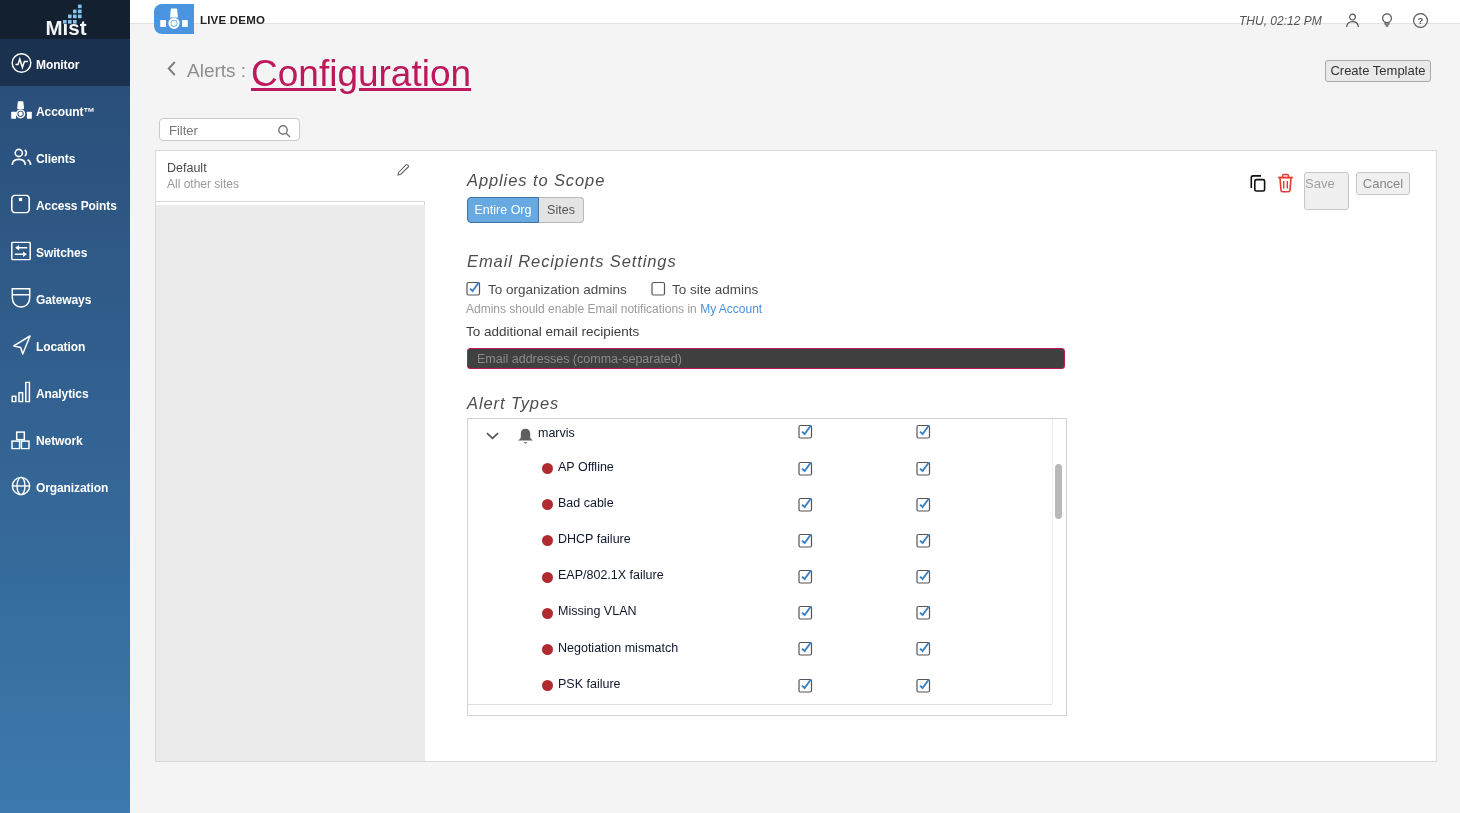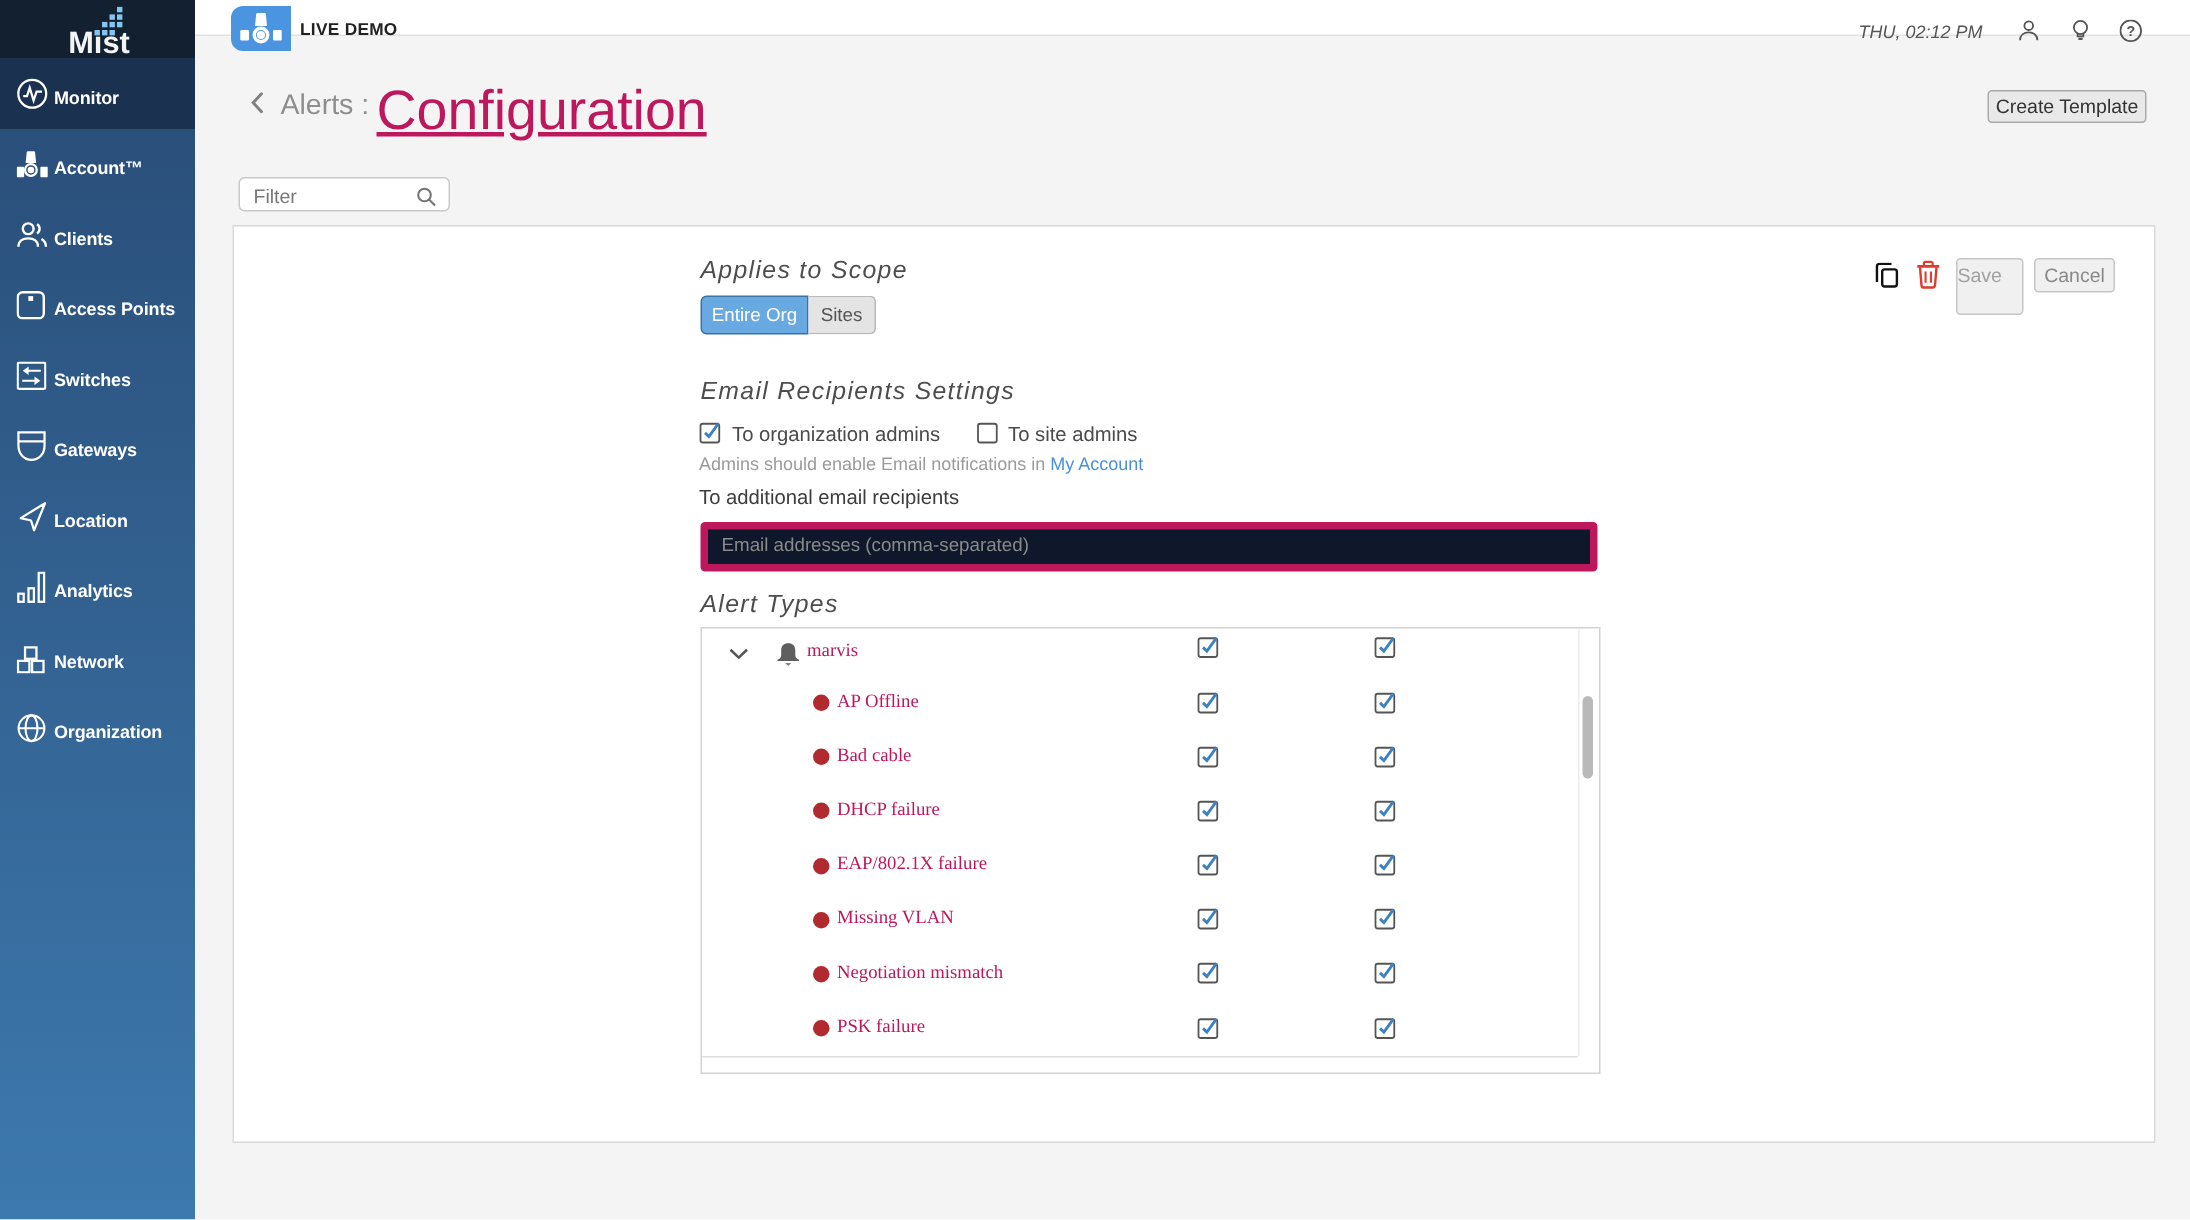--- a/index.html
+++ b/index.html
@@ -58,28 +58,28 @@
   
   #toggle { position:absolute; left:311px; top:46px; height:26px; display:flex; }
   #tg-org { width:72px; background:#67a9e0; border:1px solid #3c72a4; border-radius:4px 0 0 4px;
     color:#fff; font-size:12.5px; text-align:center; line-height:24px; }
   #tg-sites { width:45px; background:#e4e4e4; border:1px solid #b9b9b9; border-left:none;
     border-radius:0 4px 4px 0; color:#555; font-size:12.5px; text-align:center; line-height:24px; }
 
   .cbx { position:absolute; width:16px; height:16px; }
   .lbl13 { position:absolute; font-size:13.5px; color:#4a4a4a; }
 
-  #email-input { position:absolute; left:311px; top:197px; width:598px; height:33px; background:#0f172a;
-    border:5px solid #be185d; border-radius:3px; }
+  #email-input { position:absolute; left:311px; top:197px; width:598px; height:21px; background:#404040;
+    border:1px solid #be185d; border-radius:3px; }
   #email-input span { position:absolute; left:9px; top:3px; font-size:12.5px; color:#8a8a8a; }
 
   
   #atable { position:absolute; left:311px; top:267px; width:600px; height:298px; background:#fff;
     border:1px solid #d2d2d2; }
-  .arow-lbl { position:absolute; font-size:12.5px; color:#be185d;font-family:Liberation Serif, serif; }
+  .arow-lbl { position:absolute; font-size:12.5px; color:#0f172a; }
   .rdot { position:absolute; width:11px; height:11px; border-radius:50%; background:#b02a30; }
   #sep-line { position:absolute; left:0; top:285px; width:584px; height:1px; background:#dedede; }
   #sb-track { position:absolute; left:583.5px; top:0; width:1px; height:285px; background:#ececec; }
   #sb-thumb { position:absolute; left:587px; top:45px; width:7px; height:55px; background:#b9b9b9;
     border-radius:4px; }
 </style>
 </head>
 <body>
 
 <div id="sidebar">
@@ -219,20 +219,30 @@
 
 <div id="filter">
   <span>Filter</span>
   <svg class="abs" style="right:8px;top:5px" width="14" height="14" viewBox="0 0 14 14" fill="none" stroke="#777" stroke-width="1.4">
     <circle cx="6" cy="6" r="4.2"></circle>
     <path d="M9.2 9.2 L13 13"></path>
   </svg>
 </div>
 
 <div id="panel">
+  <div id="leftlist">
+    <div class="gray"></div>
+    <div id="default-item">
+      <div class="t1">Default</div>
+      <div class="t2">All other sites</div>
+      <svg class="abs" style="left:240px;top:12px" width="14" height="14" viewBox="0 0 14 14" fill="none" stroke="#666" stroke-width="1.1">
+        <path d="M2 12 L2.8 9.2 L10 1.8 a1.1 1.1 0 0 1 1.6 0 l0.6 0.6 a1.1 1.1 0 0 1 0 1.6 L4.8 11.2 Z"></path>
+      </svg>
+    </div>
+  </div>
 
   <svg class="abs" style="left:1094px;top:24px" width="16" height="17" viewBox="0 0 16 17" fill="none" stroke="#111" stroke-width="1.6">
     <rect x="4.8" y="4.6" width="9.8" height="11.4" rx="1.6"></rect>
     <path d="M11 0.9 H3 a1.7 1.7 0 0 0 -1.7 1.7 V13"></path>
   </svg>
   <svg class="abs" style="left:1121px;top:22px" width="17" height="20" viewBox="0 0 17 20" fill="none" stroke="#e03c2d" stroke-width="1.6">
     <path d="M1.2 4.6 H15.8" stroke-width="1.9"></path>
     <path d="M5.6 4.2 V2.6 a1.1 1.1 0 0 1 1.1 -1.1 h3.6 a1.1 1.1 0 0 1 1.1 1.1 V4.2" stroke-width="1.5"></path>
     <path d="M3 5.2 L4 17.2 a1.6 1.6 0 0 0 1.6 1.5 h5.8 a1.6 1.6 0 0 0 1.6 -1.5 L14 5.2"></path>
     <path d="M6.7 8 V15.5 M10.3 8 V15.5" stroke-width="1.4"></path>

